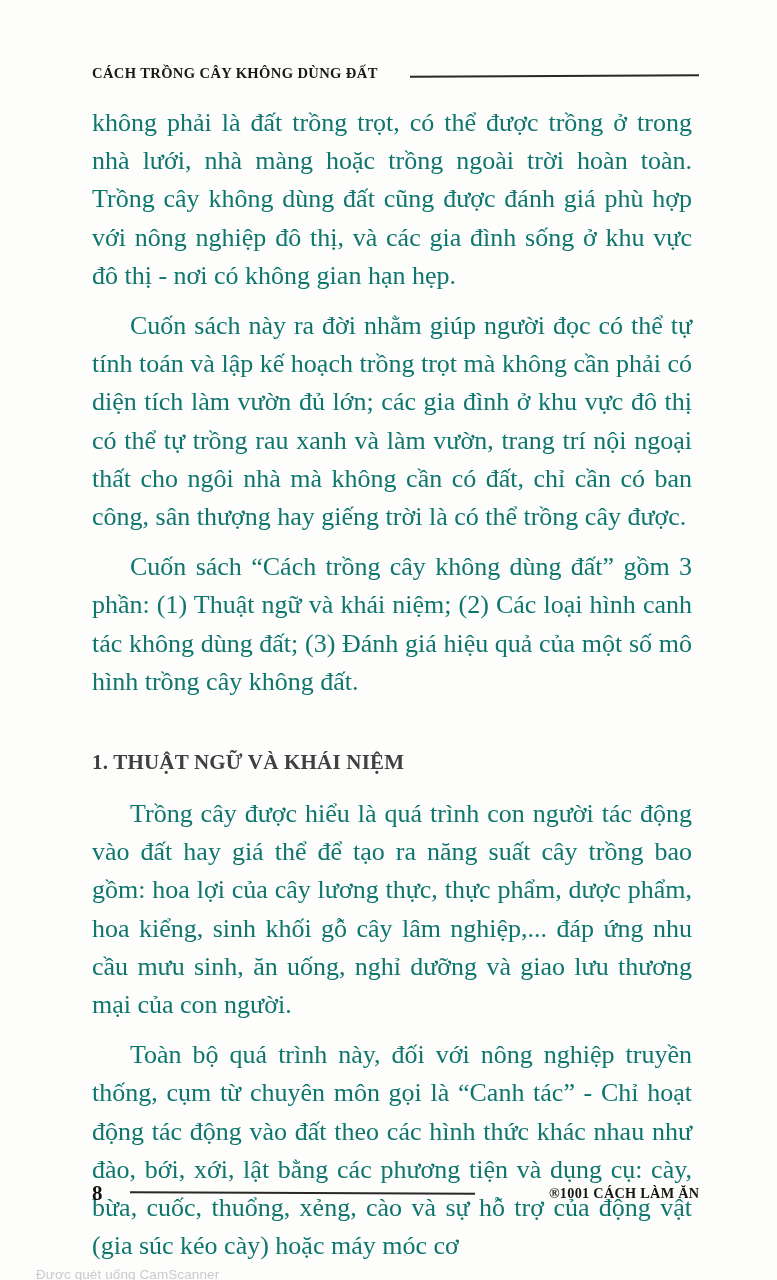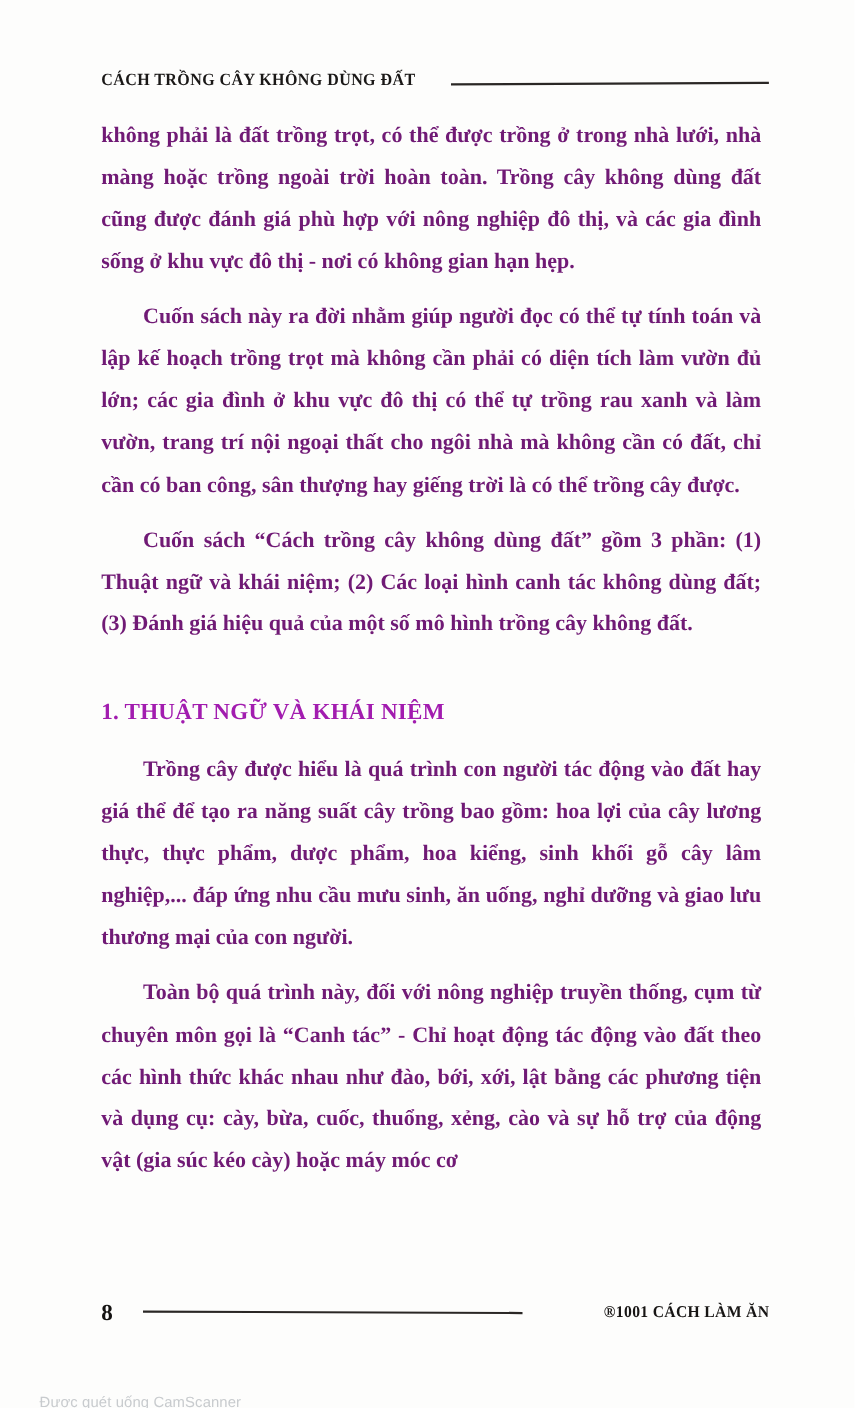--- a/index.html
+++ b/index.html
@@ -52,42 +52,41 @@
 
   
   .content {
     position: absolute;
     left: 92px;
     top: 104px;
     width: 600px;
   }
   .para {
     margin: 0 0 0px 0;
-    font-size: 20px;
+    font-size: 26px;
     line-height: 38.2px;
     text-align: justify;
     text-justify: inter-word;
-    color: #701a75;
+    color: #0f766e;
     -webkit-hyphens: none;
     hyphens: none;
-    font-weight: bold;
   }
   .para.indent {
     text-indent: 38px;
   }
   .para + .para {
     margin-top: 12px;
   }
 
   .section-heading {
     margin: 0;
     font-size: 21px;
     font-weight: bold;
     letter-spacing: 0.2px;
-    color: #a21caf;
+    color: #404040;
     line-height: 34px;
   }
   .heading-block {
     margin-top: 44px;
     margin-bottom: 16px;
   }
 
   
   .footer {
     position: absolute;

